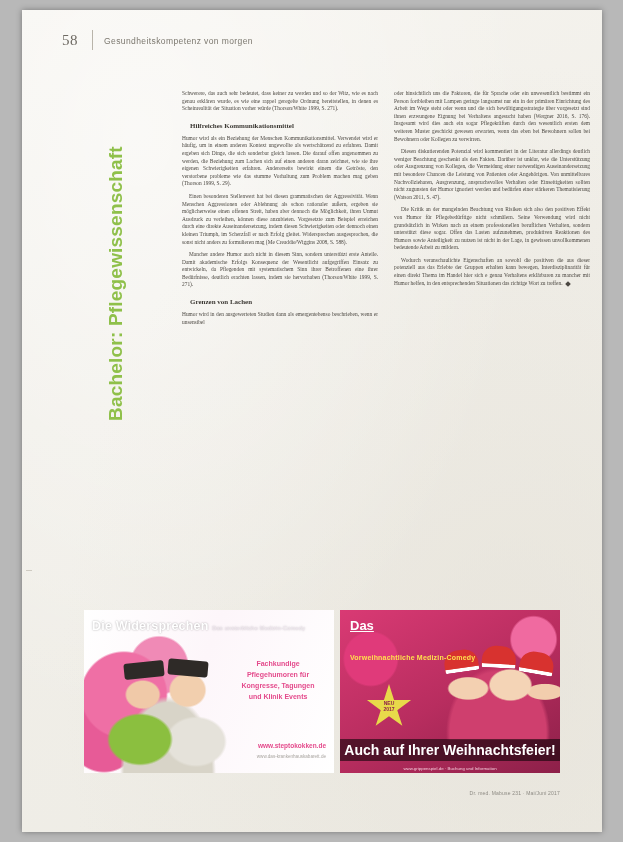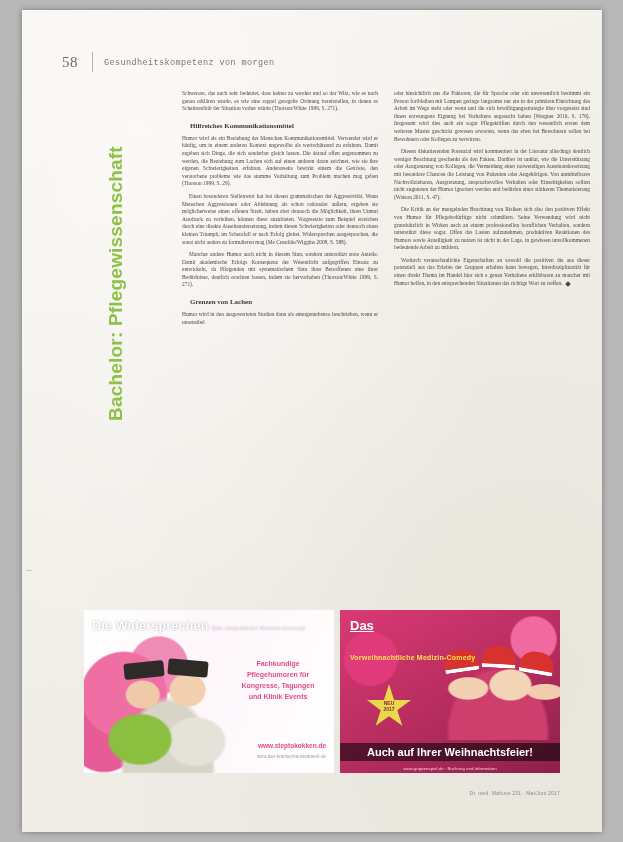--- a/index.html
+++ b/index.html
@@ -35,21 +35,20 @@
     pointer-events: none;
   }
 
   
   .hdr {
     position: absolute;
     left: 40px;
     top: 22px;
     width: 500px;
     height: 22px;
-    margin-top: 22px;
   }
   .folio {
     position: absolute;
     left: 0;
     top: 0;
     font-family: "Liberation Serif", serif;
     font-size: 15px;
     color: #6e6a63;
     letter-spacing: 0.5px;
   }
@@ -62,21 +61,21 @@
     background: #b9b4aa;
   }
   .hdr-title {
     position: absolute;
     left: 42px;
     top: 4px;
     font-size: 8.5px;
     color: #7c786f;
     letter-spacing: 0.4px;
     white-space: nowrap;
-    font-family: Liberation Mono, monospace;
+    font-family: Liberation Sans, sans-serif;
   }
 
   
   .side-title {
     position: absolute;
     left: -76px;
     top: 230px;
     width: 340px;
     transform: rotate(-90deg);
     transform-origin: center center;
@@ -308,21 +307,21 @@
     line-height: 6px;
   }
   .ad-r-banner {
     position: absolute;
     left: 0; bottom: 12px;
     width: 100%;
     padding: 3px 0;
     background: rgba(0,0,0,0.55);
     text-align: center;
     font-family: "Liberation Sans", sans-serif;
-    font-size: 11px;
+    font-size: 14px;
     font-weight: bold;
     color: #ffffff;
   }
   .ad-r-foot {
     position: absolute;
     left: 0; bottom: 2px;
     width: 100%;
     text-align: center;
     font-family: "Liberation Sans", sans-serif;
     font-size: 4.4px;

